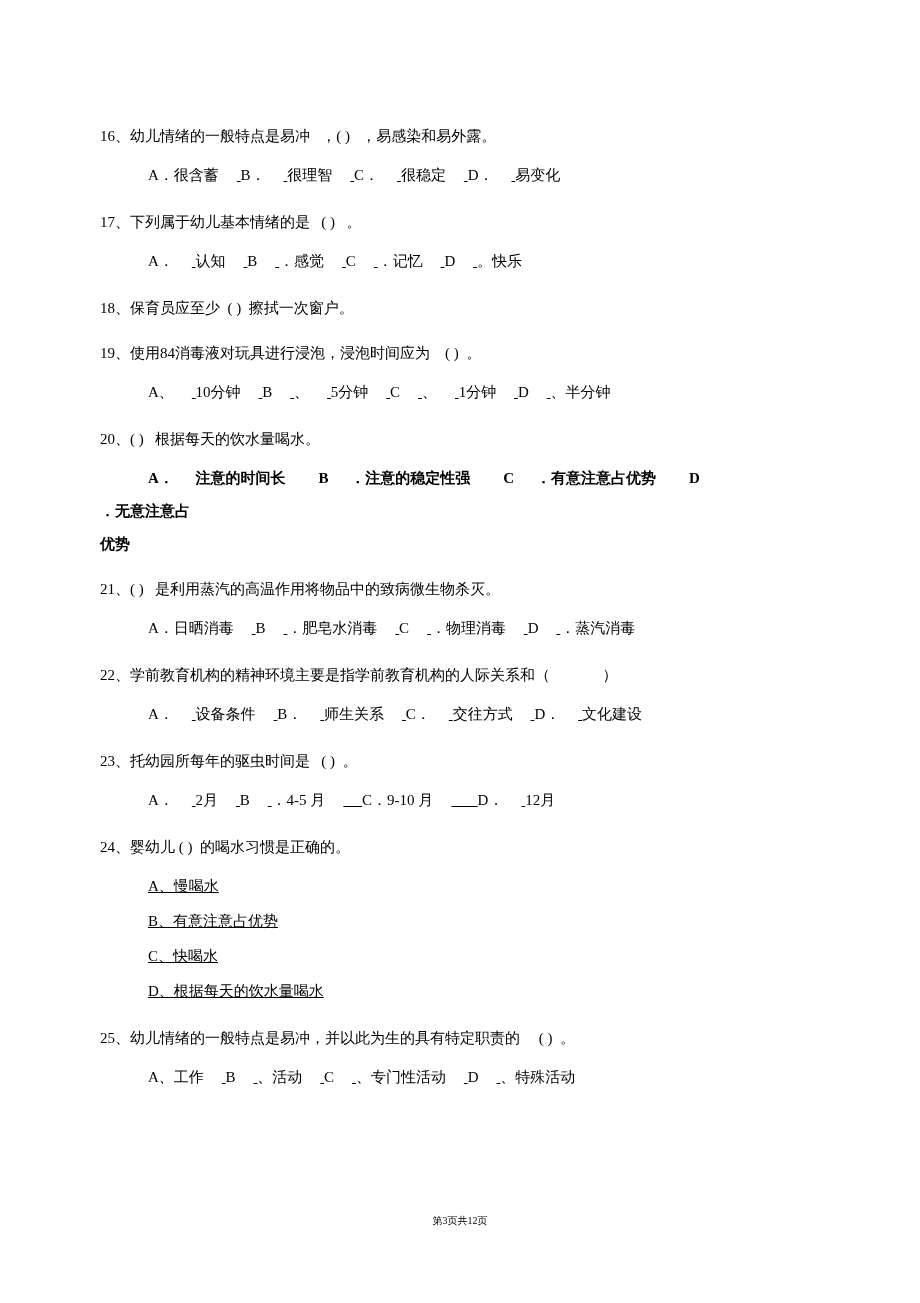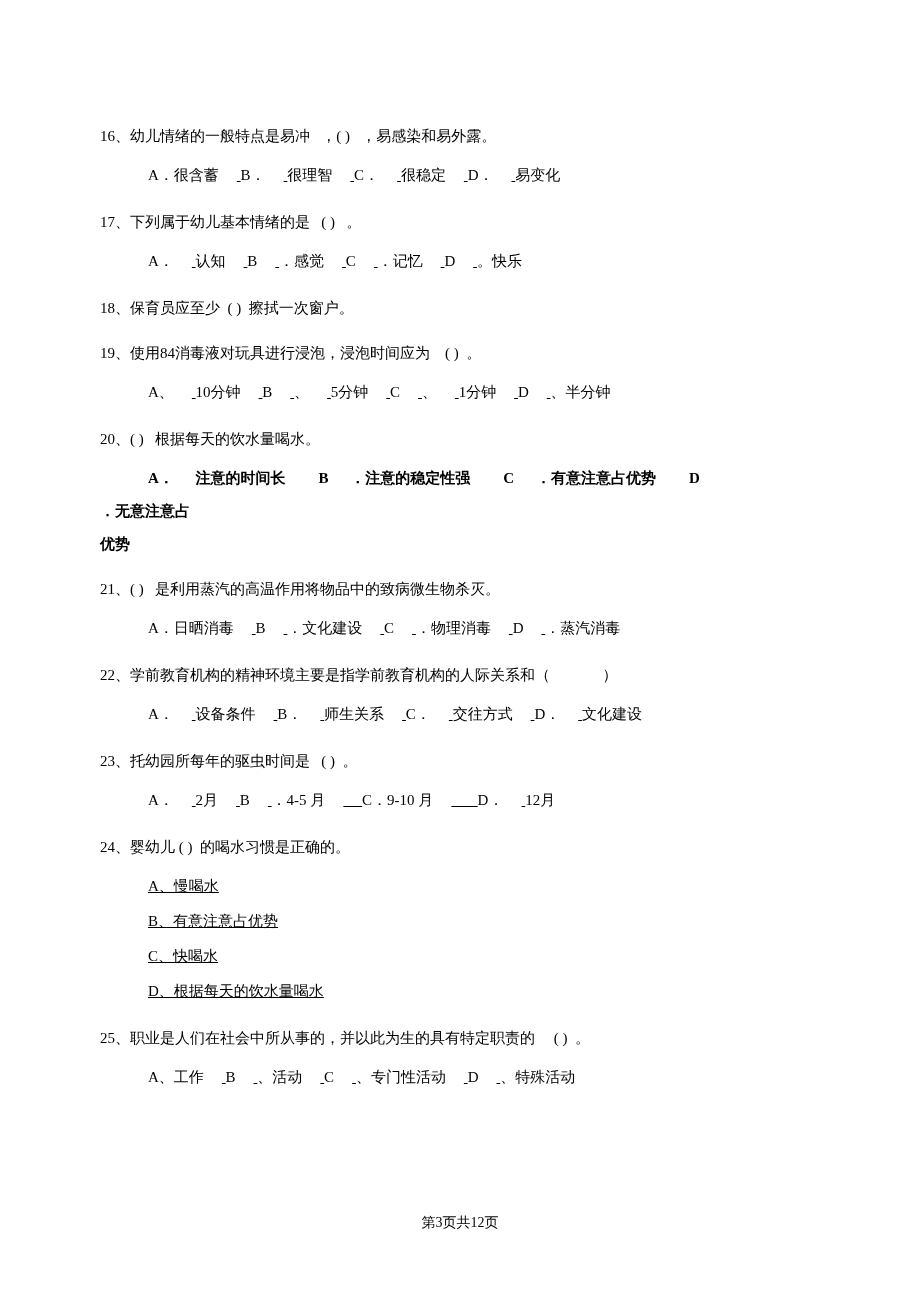--- a/index.html
+++ b/index.html
@@ -34,21 +34,21 @@
       display: block;
       padding-left: 0;
       margin-bottom: 2px;
     }
     .wrap {
       line-height: 2.2;
       font-weight: bold;
     }
     .footer {
       text-align: center;
-      font-size: 14px;
+      font-size: 10px;
       margin-top: 120px;
     }
   </style>
 </head>
 <body>
 
 <div class="page">
 
   <div class="q">
     <div class="q-text">
@@ -122,21 +122,21 @@
     </div>
   </div>
 
   <div class="q">
     <div class="q-text">
       <span>21、</span><span>(   )</span>&nbsp;&nbsp;&nbsp;<span>是利用蒸汽的高温作用将物品中的致病微生物杀灭。</span>
     </div>
     <div class="opts">
       <span class="opt">A．日晒消毒</span>
       <span class="opt">B</span>
-      <span class="opt">．文化建设</span>
+      <span class="opt">．肥皂水消毒</span>
       <span class="opt">C</span>
       <span class="opt">．物理消毒</span>
       <span class="opt">D</span>
       <span class="opt">．蒸汽消毒</span>
     </div>
   </div>
 
   <div class="q">
     <div class="q-text">
       <span>22、</span><span>学前教育机构的精神环境主要是指学前教育机构的人际关系和（</span>&nbsp;&nbsp;&nbsp;&nbsp;&nbsp;&nbsp;&nbsp;&nbsp;&nbsp;&nbsp;&nbsp;&nbsp;&nbsp;&nbsp;<span>）</span>
@@ -175,21 +175,21 @@
     <div class="opts">
       <span class="vopt">A、慢喝水</span>
       <span class="vopt">B、有意注意占优势</span>
       <span class="vopt">C、快喝水</span>
       <span class="vopt">D、根据每天的饮水量喝水</span>
     </div>
   </div>
 
   <div class="q">
     <div class="q-text">
-      <span>25、</span><span>职业是人们在社会中所从事的，并以此为生的具有特定职责的</span>&nbsp;&nbsp;&nbsp;&nbsp;&nbsp;<span>(   )</span>&nbsp;&nbsp;<span>。</span>
+      <span>25、</span><span>幼儿情绪的一般特点是易冲，并以此为生的具有特定职责的</span>&nbsp;&nbsp;&nbsp;&nbsp;&nbsp;<span>(   )</span>&nbsp;&nbsp;<span>。</span>
     </div>
     <div class="opts">
       <span class="opt">A、工作</span>
       <span class="opt">B</span>
       <span class="opt">、活动</span>
       <span class="opt">C</span>
       <span class="opt">、专门性活动</span>
       <span class="opt">D</span>
       <span class="opt">、特殊活动</span>
     </div>

